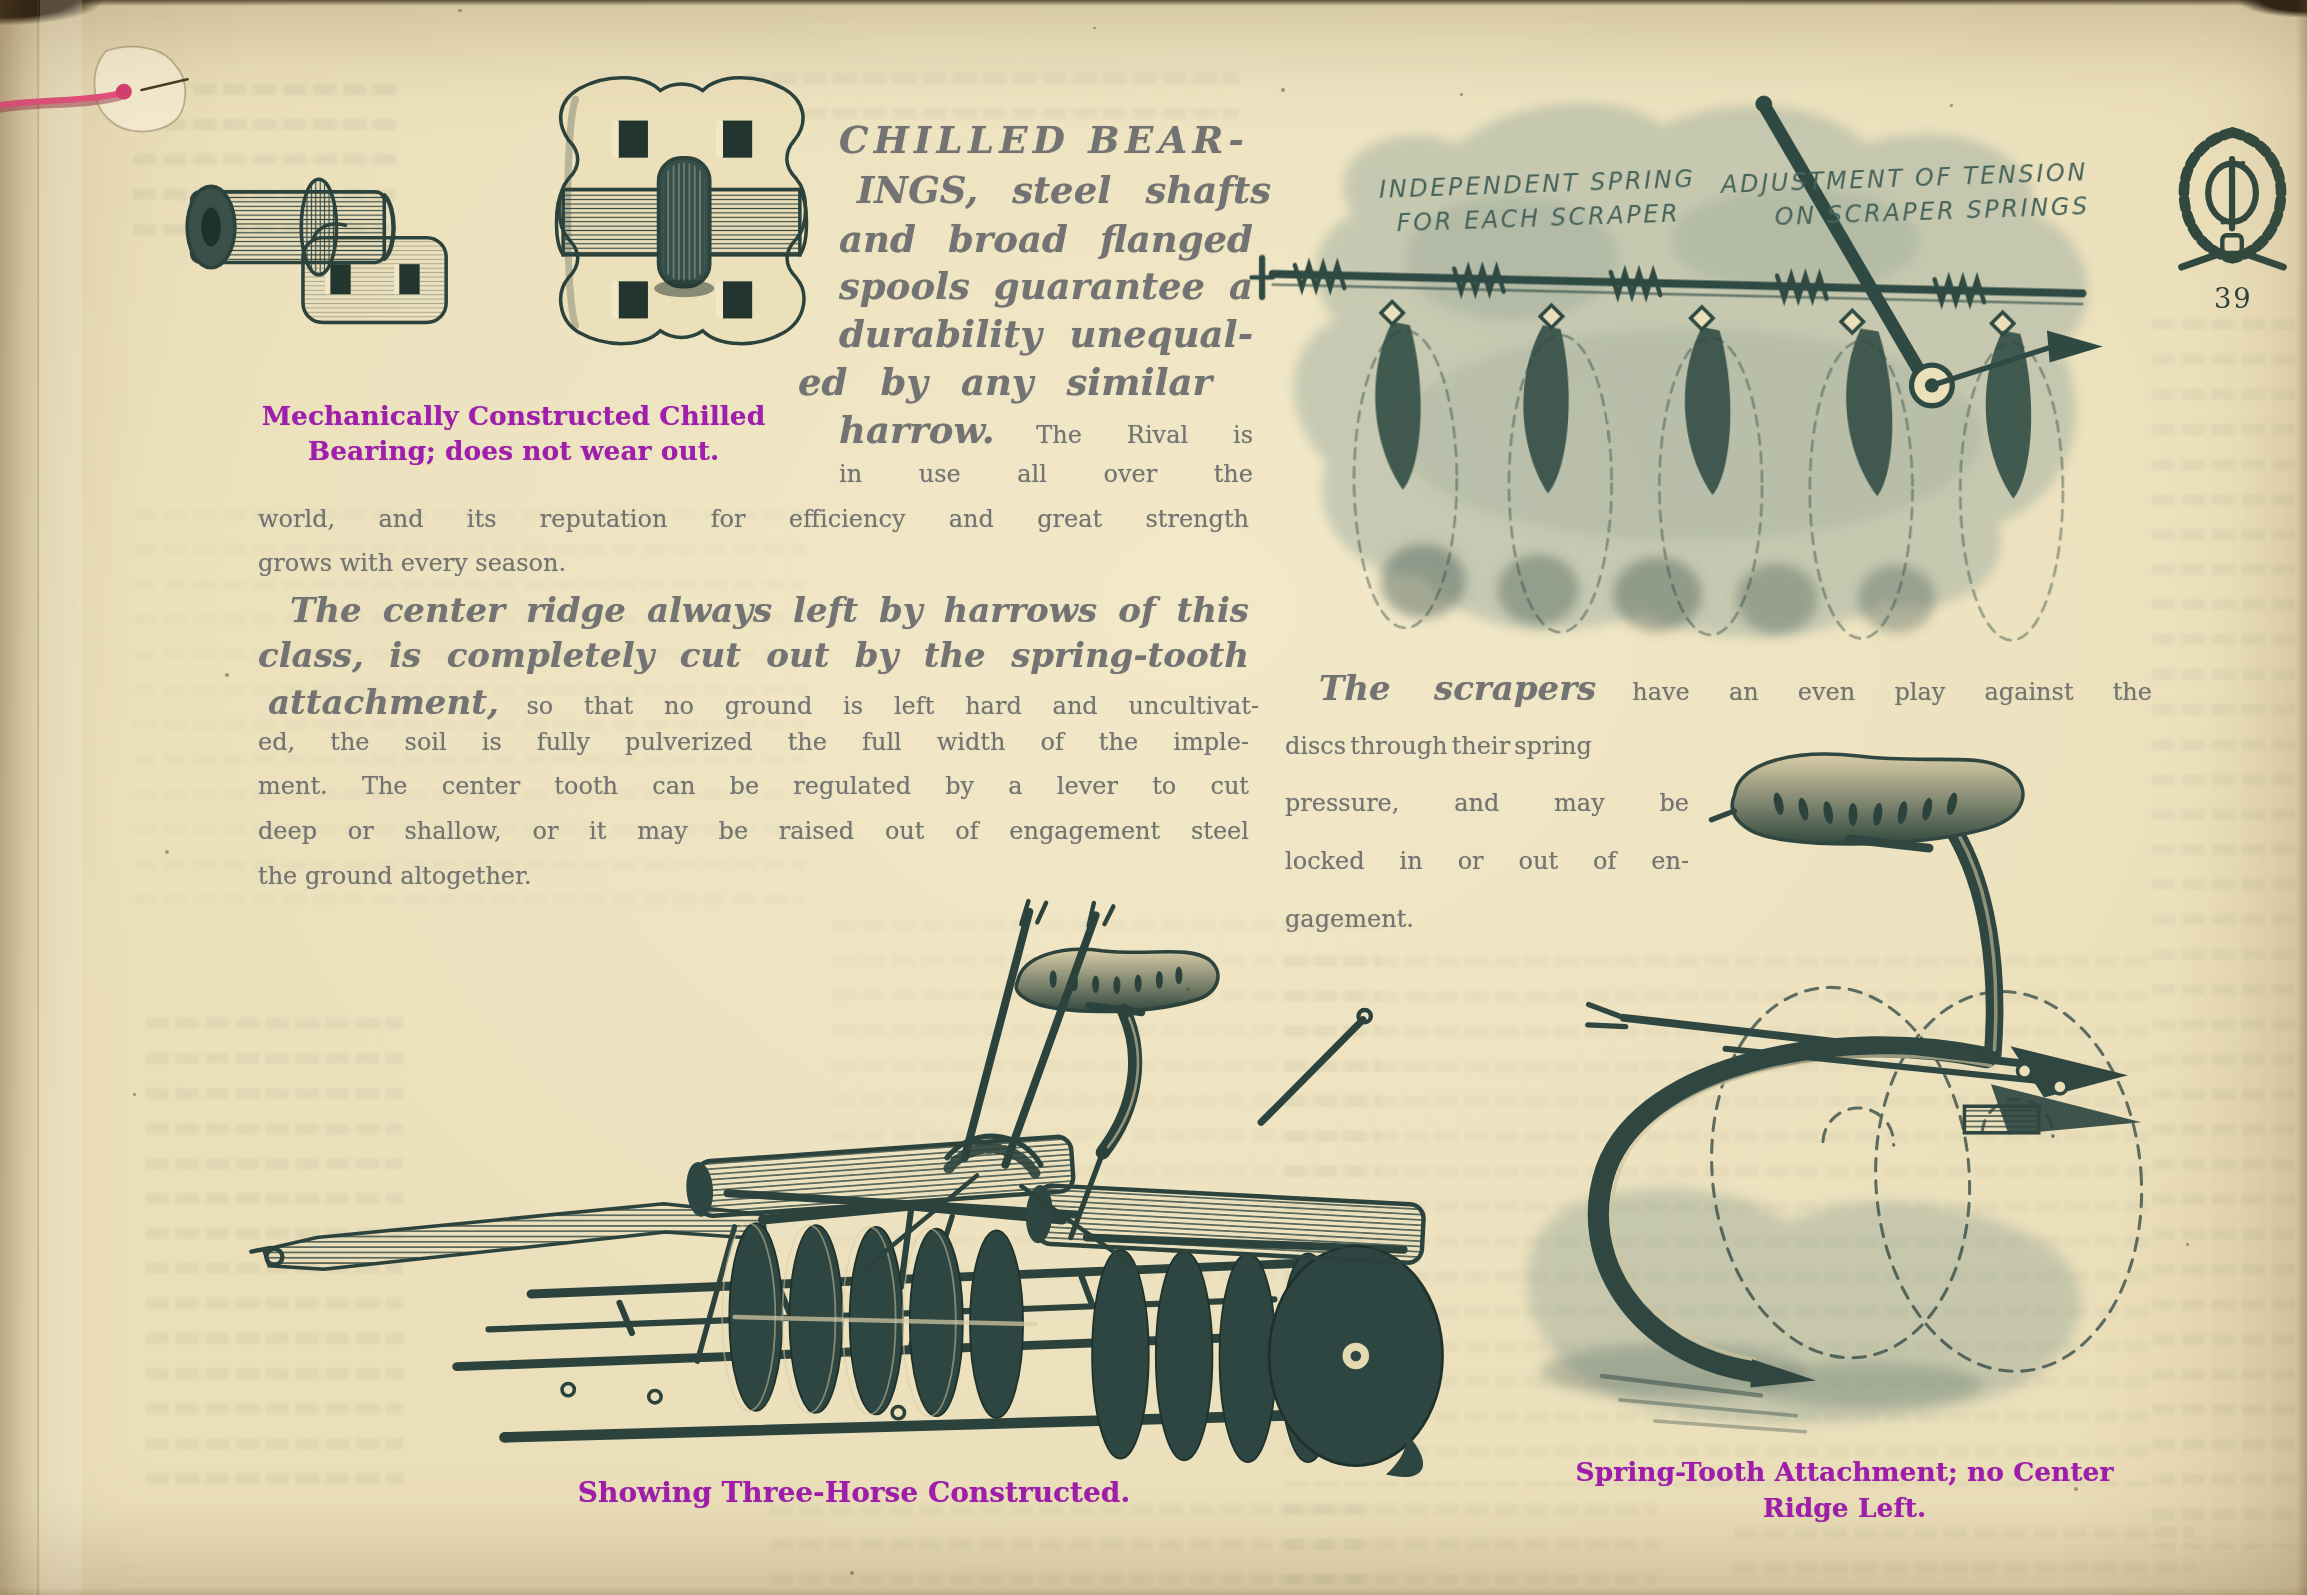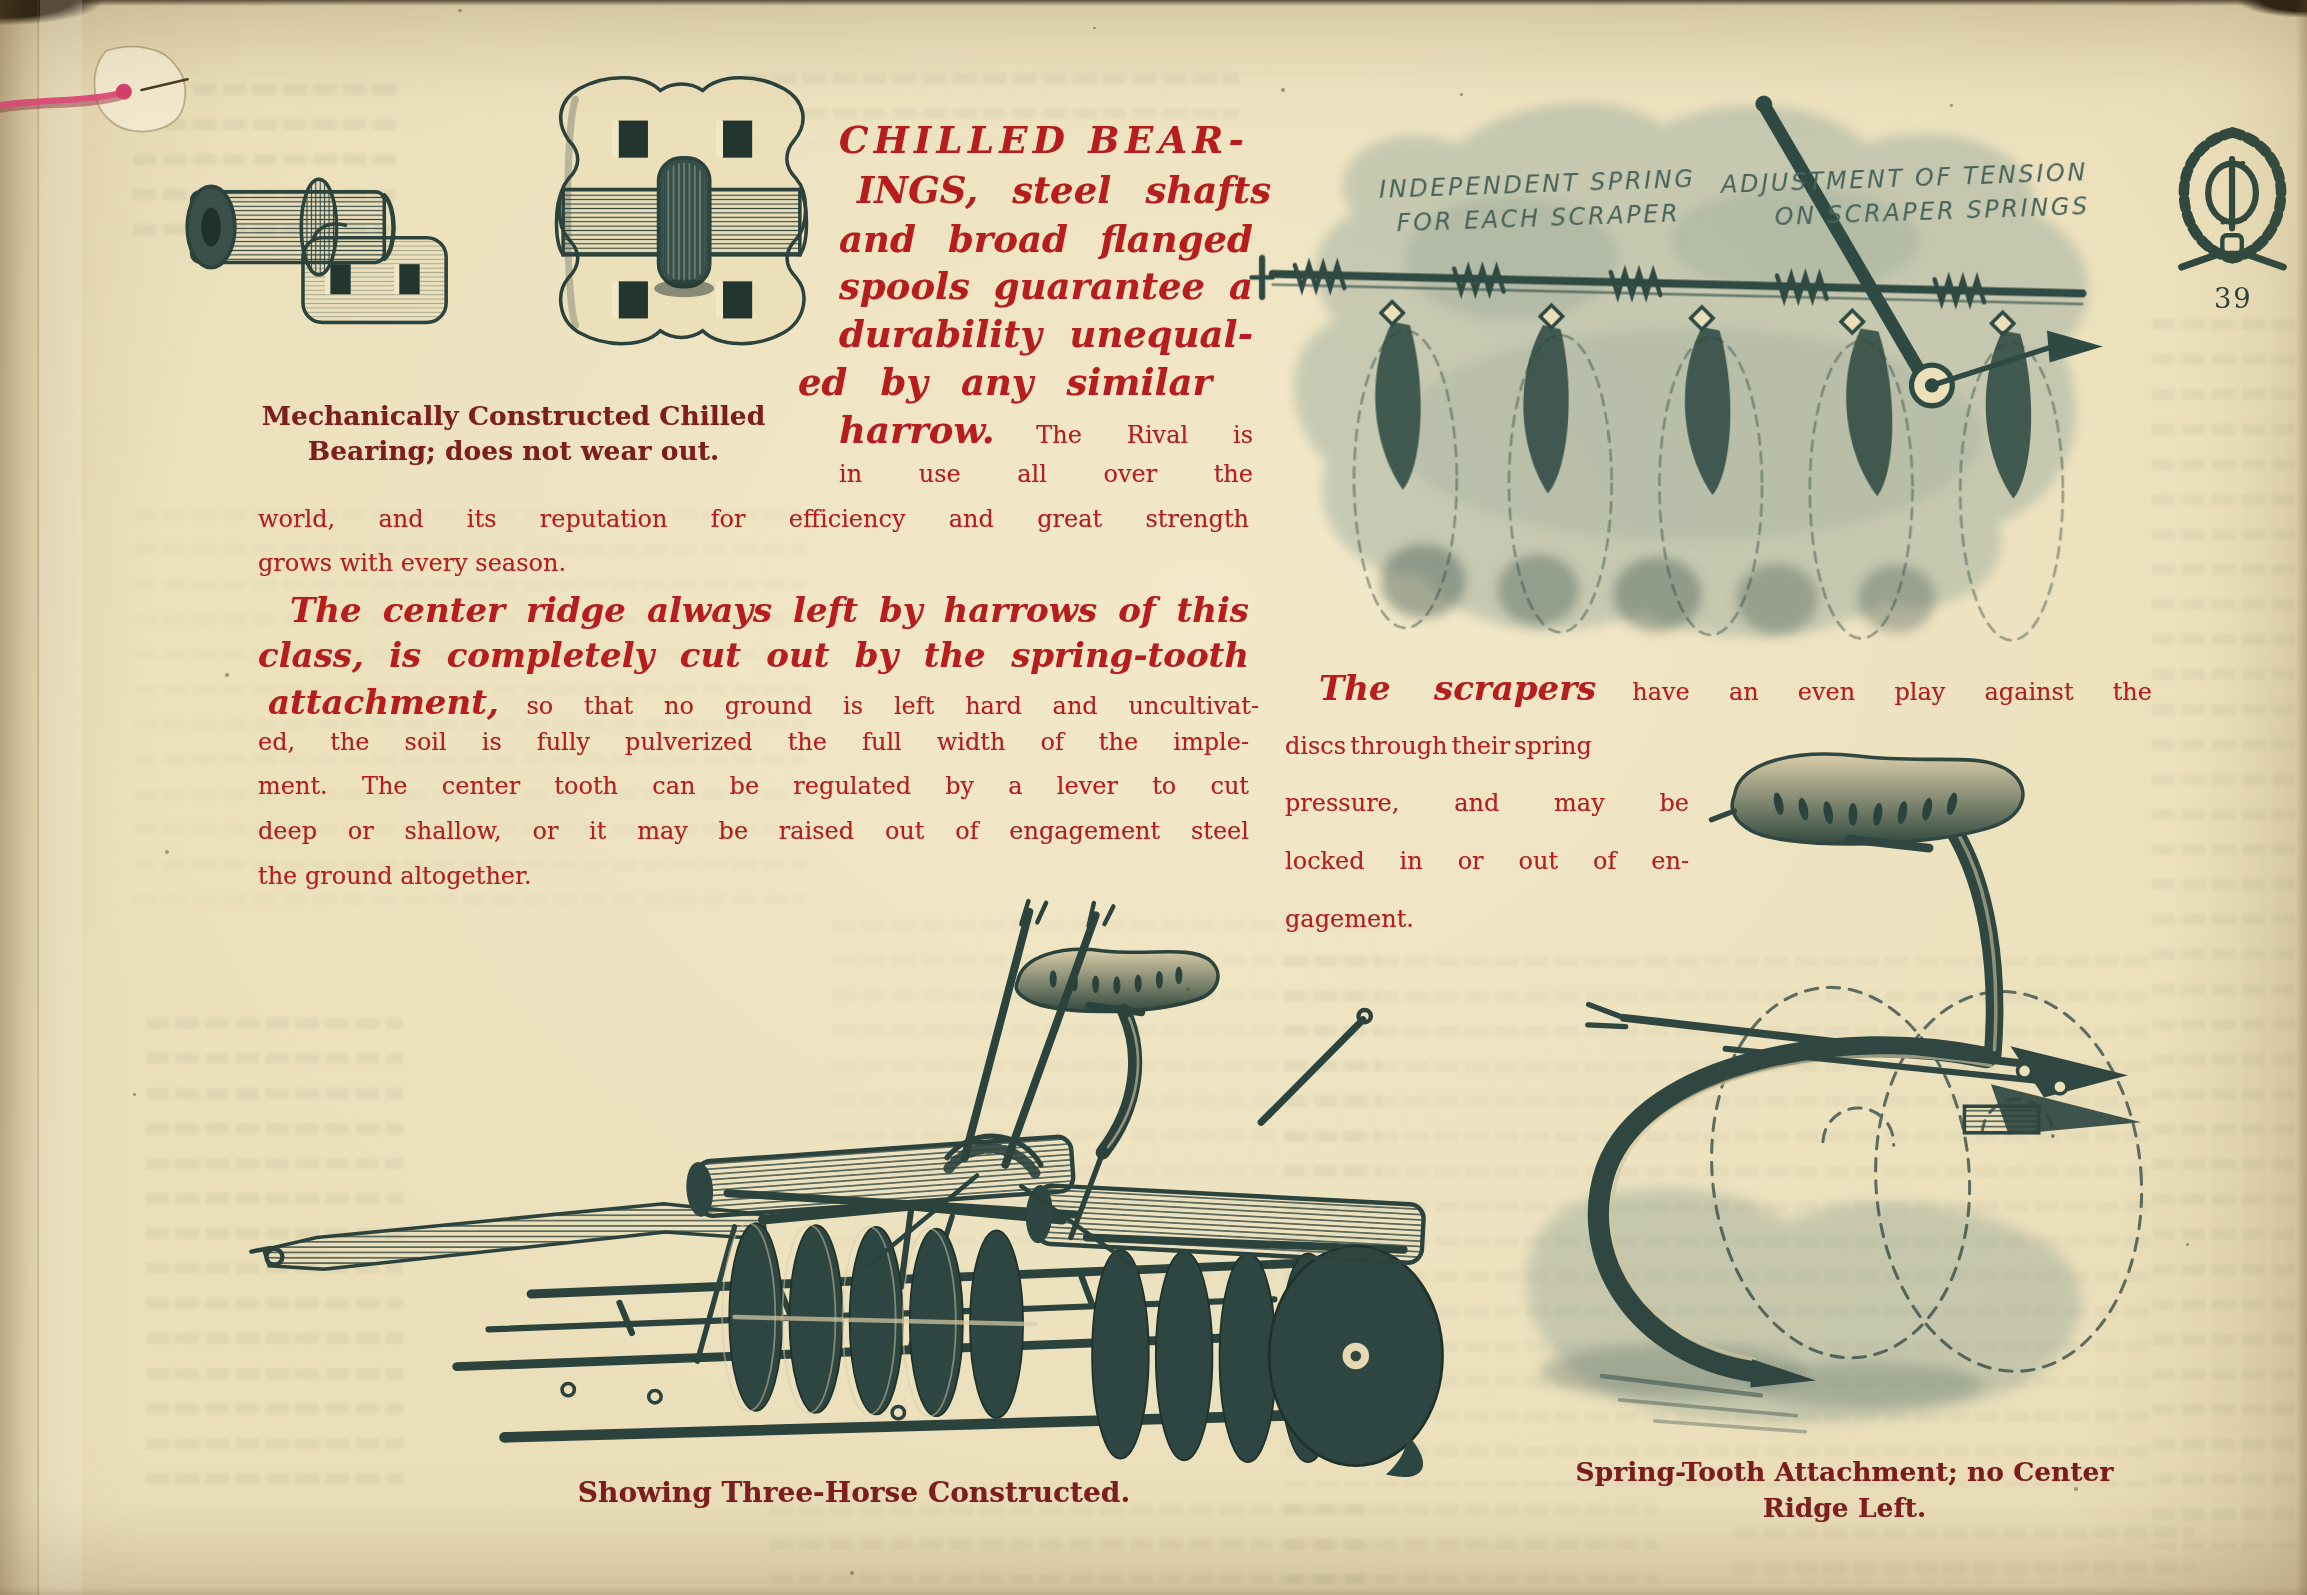--- a/index.html
+++ b/index.html
@@ -8,27 +8,27 @@
     background:#ebdfba;
     font-family:"DejaVu Serif",serif;
   }
   .tint{position:absolute;inset:0;pointer-events:none;
     background:
       radial-gradient(ellipse at 52% 38%, rgba(255,249,226,.38), rgba(255,249,226,0) 72%),
       linear-gradient(100deg, rgba(120,95,55,.10), rgba(120,95,55,0) 10%, rgba(120,95,55,0) 90%, rgba(120,95,55,.14)),
       linear-gradient(to bottom, rgba(120,95,55,.08), rgba(120,95,55,0) 6%, rgba(120,95,55,0) 94%, rgba(120,95,55,.10));
   }
   .vignette{position:absolute;inset:0;pointer-events:none;box-shadow:inset 0 0 124px rgba(110,85,45,.28);}
-  .ln{position:absolute;color:#b91c1c;text-shadow:0 0 0.9px rgba(44,66,61,.35);line-height:1.12;}
+  .ln{position:absolute;color:#737373;text-shadow:0 0 0.9px rgba(44,66,61,.35);line-height:1.12;}
   .rm{font-family:"DejaVu Serif",serif;font-size:24px;font-weight:400;font-style:normal;}
   .bi{font-family:"DejaVu Serif",serif;font-size:34px;font-weight:700;font-style:italic;}
   .hb .bi, .hb.bi{font-size:37px;}
   .just{text-align:justify;text-align-last:justify;}
   .nw{white-space:nowrap;}
-  .cap{position:absolute;font-family:"DejaVu Serif",serif;font-weight:700;color:#7f1d1d;
+  .cap{position:absolute;font-family:"DejaVu Serif",serif;font-weight:700;color:#a21caf;
        text-align:center;font-size:26.5px;text-shadow:0 0 0.9px rgba(39,60,56,.4);}
   .ghost{position:absolute;filter:blur(1.8px);pointer-events:none;
     background:
       repeating-linear-gradient(to right, rgba(235,223,186,0) 0 23px, rgba(235,223,186,.9) 23px 30px),
       repeating-linear-gradient(to bottom, rgba(100,110,86,.5) 0 10.6px, rgba(100,110,86,0) 10.6px 35px);}
   .speck{position:absolute;border-radius:50%;background:rgba(92,74,40,.5);}
   .edge{position:absolute;pointer-events:none;}
   svg{position:absolute;overflow:visible;}
   svg text{font-family:"DejaVu Sans",sans-serif;font-style:italic;letter-spacing:3px;fill:#46625a;}
   .pgnum{position:absolute;left:2214px;top:283px;font-size:27.4px;color:#2c423d;letter-spacing:1.8px;font-family:"DejaVu Serif",serif;}

